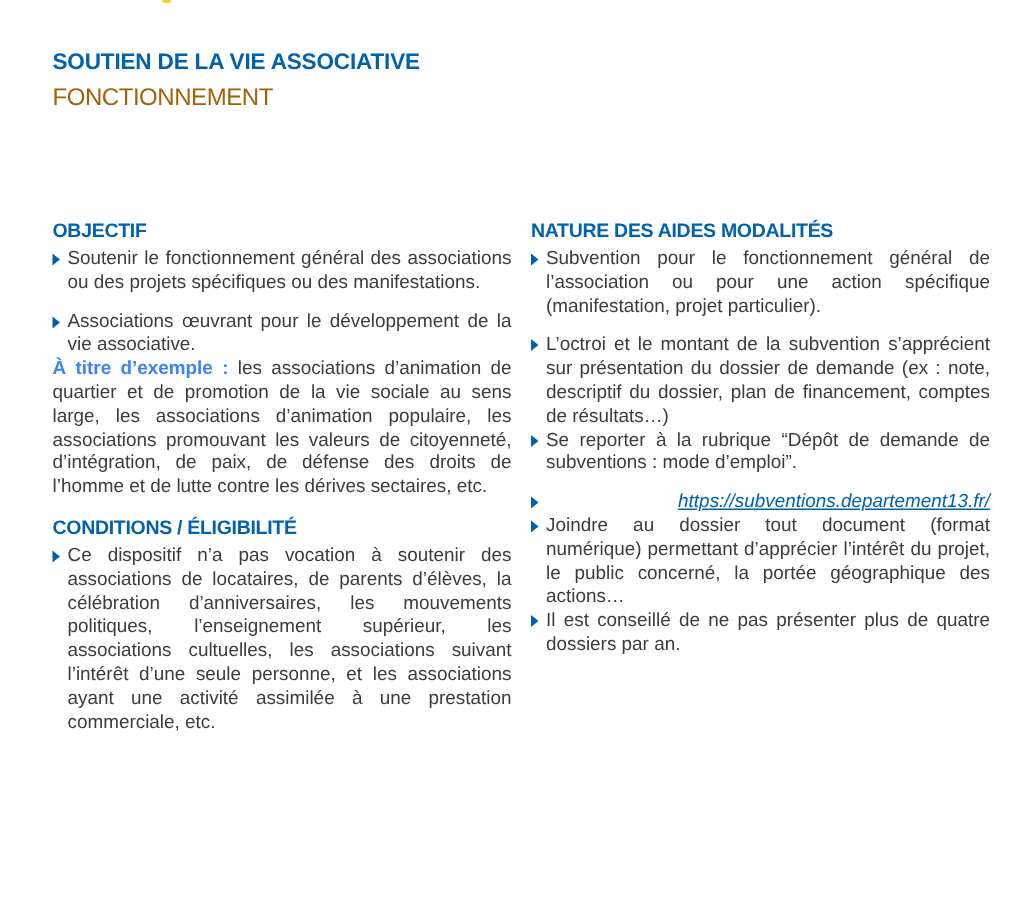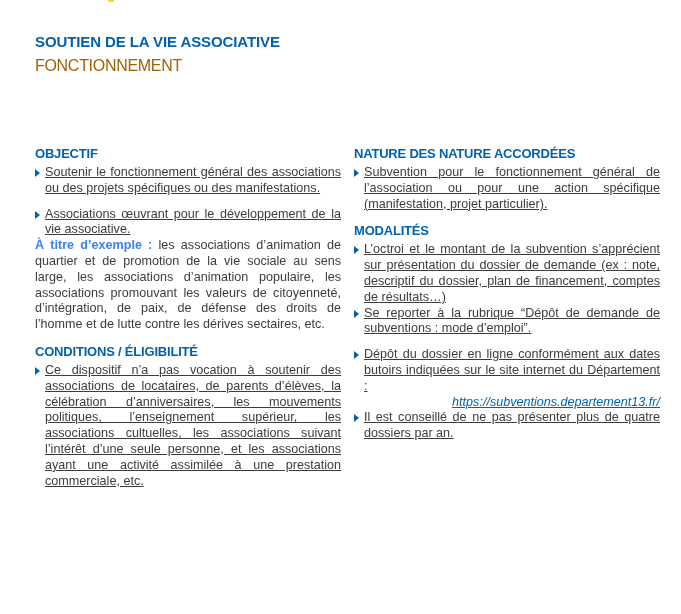--- a/index.html
+++ b/index.html
@@ -6,21 +6,21 @@
   body { width:681px; height:614px; position:relative; overflow:hidden;
          font-family:"Liberation Sans", sans-serif; color:#3c3c3b; }
   .accent-mark { position:absolute; left:108px; top:0; width:6px; height:2px; background:#f7d117; border-radius:0 0 3px 3px; }
   .title { position:absolute; left:35px; top:33px; font-weight:bold; font-size:15px; color:#0062ae; letter-spacing:-0.1px; }
   .subtitle { position:absolute; left:35px; top:57px; font-size:16px; color:#a16207; letter-spacing:-0.3px; }
   .col { position:absolute; top:124px; width:306px;margin-top:21px; }
   .col.left { left:35px; }
   .col.right { left:354px; }
   .section { margin-bottom:10px; }
   .h { font-weight:bold; font-size:13px; color:#0062ae; letter-spacing:-0.2px; margin:0 0 3px 0; line-height:17px; }
-  .item { position:relative; padding-left:10px; font-size:12.6px; line-height:15.8px; text-align:justify; margin:0;text-decoration:underline; }
+  .item { position:relative; padding-left:10px; font-size:12.6px; line-height:15.8px; text-align:justify; margin:0; }
   .bullet { position:absolute; left:0; top:4px; width:0; height:0;
             border-top:4px solid transparent; border-bottom:4px solid transparent; border-left:5px solid #0062ae; }
   .para { font-size:12.6px; line-height:15.8px; text-align:justify; margin:0; }
   .para b { color:#3b82f6; }
   .link { display:block; color:#0062ae; font-style:italic; text-decoration:underline; text-align:right; }
 </style>
 </head>
 <body>
 
 <div class="accent-mark"></div>
@@ -39,27 +39,27 @@
   </div>
 
   <div class="section">
     <div class="h">CONDITIONS / ÉLIGIBILITÉ</div>
     <p class="item"><span class="bullet"></span><span>Ce dispositif n’a pas vocation à soutenir des associations de locataires, de parents d’élèves, la célébration d’anniversaires, les mouvements politiques, l’enseignement supérieur, les associations cultuelles, les associations suivant l’intérêt d’une seule personne, et les associations ayant une activité assimilée à une prestation commerciale, etc.</span></p>
   </div>
 </div>
 
 <div class="col right">
   <div class="section">
-    <div class="h">NATURE DES NATURE ACCORDÉES</div>
+    <div class="h">NATURE DES AIDES MODALITÉS</div>
     <p class="item"><span class="bullet"></span><span>Subvention pour le fonctionnement général de l’association ou pour une action spécifique (manifestation, projet particulier).</span></p>
   </div>
 
   <div class="section">
-    <div class="h">MODALITÉS</div>
     <p class="item"><span class="bullet"></span><span>L’octroi et le montant de la subvention s’apprécient sur présentation du dossier de demande (ex : note, descriptif du dossier, plan de financement, comptes de résultats…)</span></p>
     <p class="item"><span class="bullet"></span><span>Se reporter à la rubrique “Dépôt de demande de subventions : mode d’emploi”.</span></p>
   </div>
 
   <div class="section">
-    <p class="item"><span class="bullet"></span><span>Dépôt du dossier en ligne conformément aux dates butoirs indiquées sur le site internet du Département :</span><a class="link"> https://subventions.departement13.fr/</a></p>
+    <p class="item"><span class="bullet"></span><a class="link"> https://subventions.departement13.fr/</a></p>
+    <p class="item"><span class="bullet"></span><span>Joindre au dossier tout document (format numérique) permettant d’apprécier l’intérêt du projet, le public concerné, la portée géographique des actions…</span></p>
     <p class="item"><span class="bullet"></span><span>Il est conseillé de ne pas présenter plus de quatre dossiers par an.</span></p>
   </div>
 </div>
 
 </body></html>

